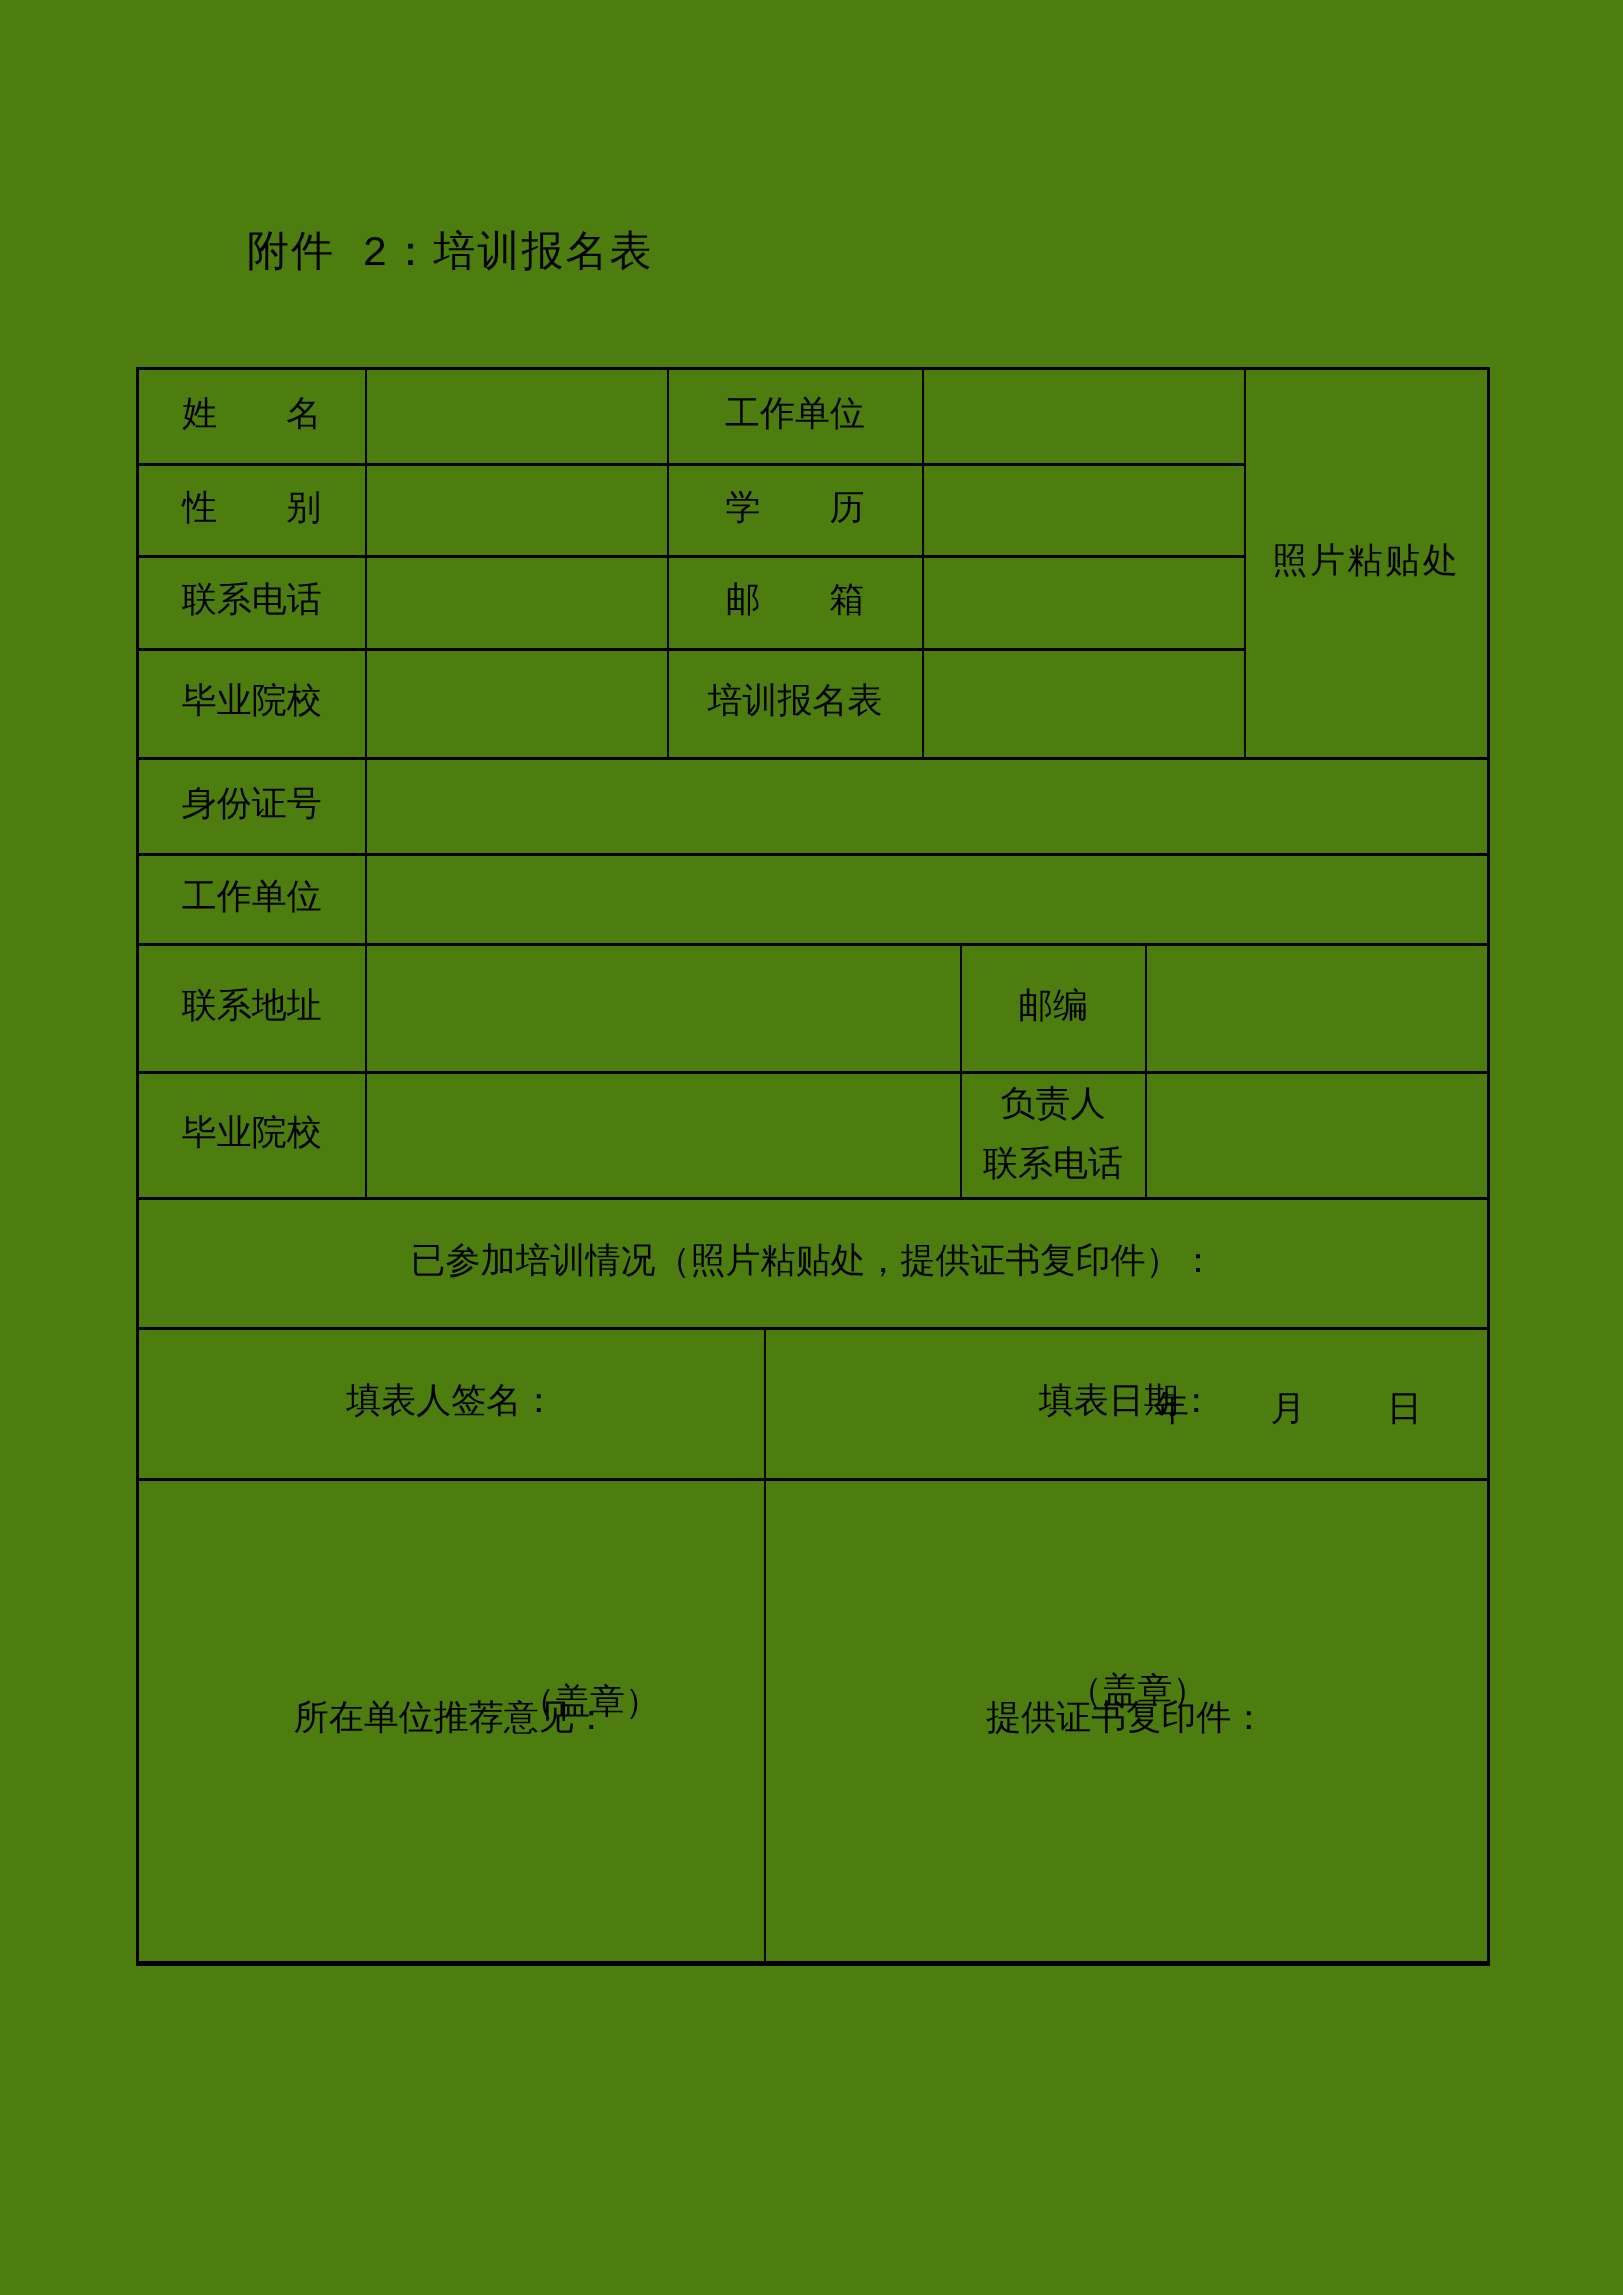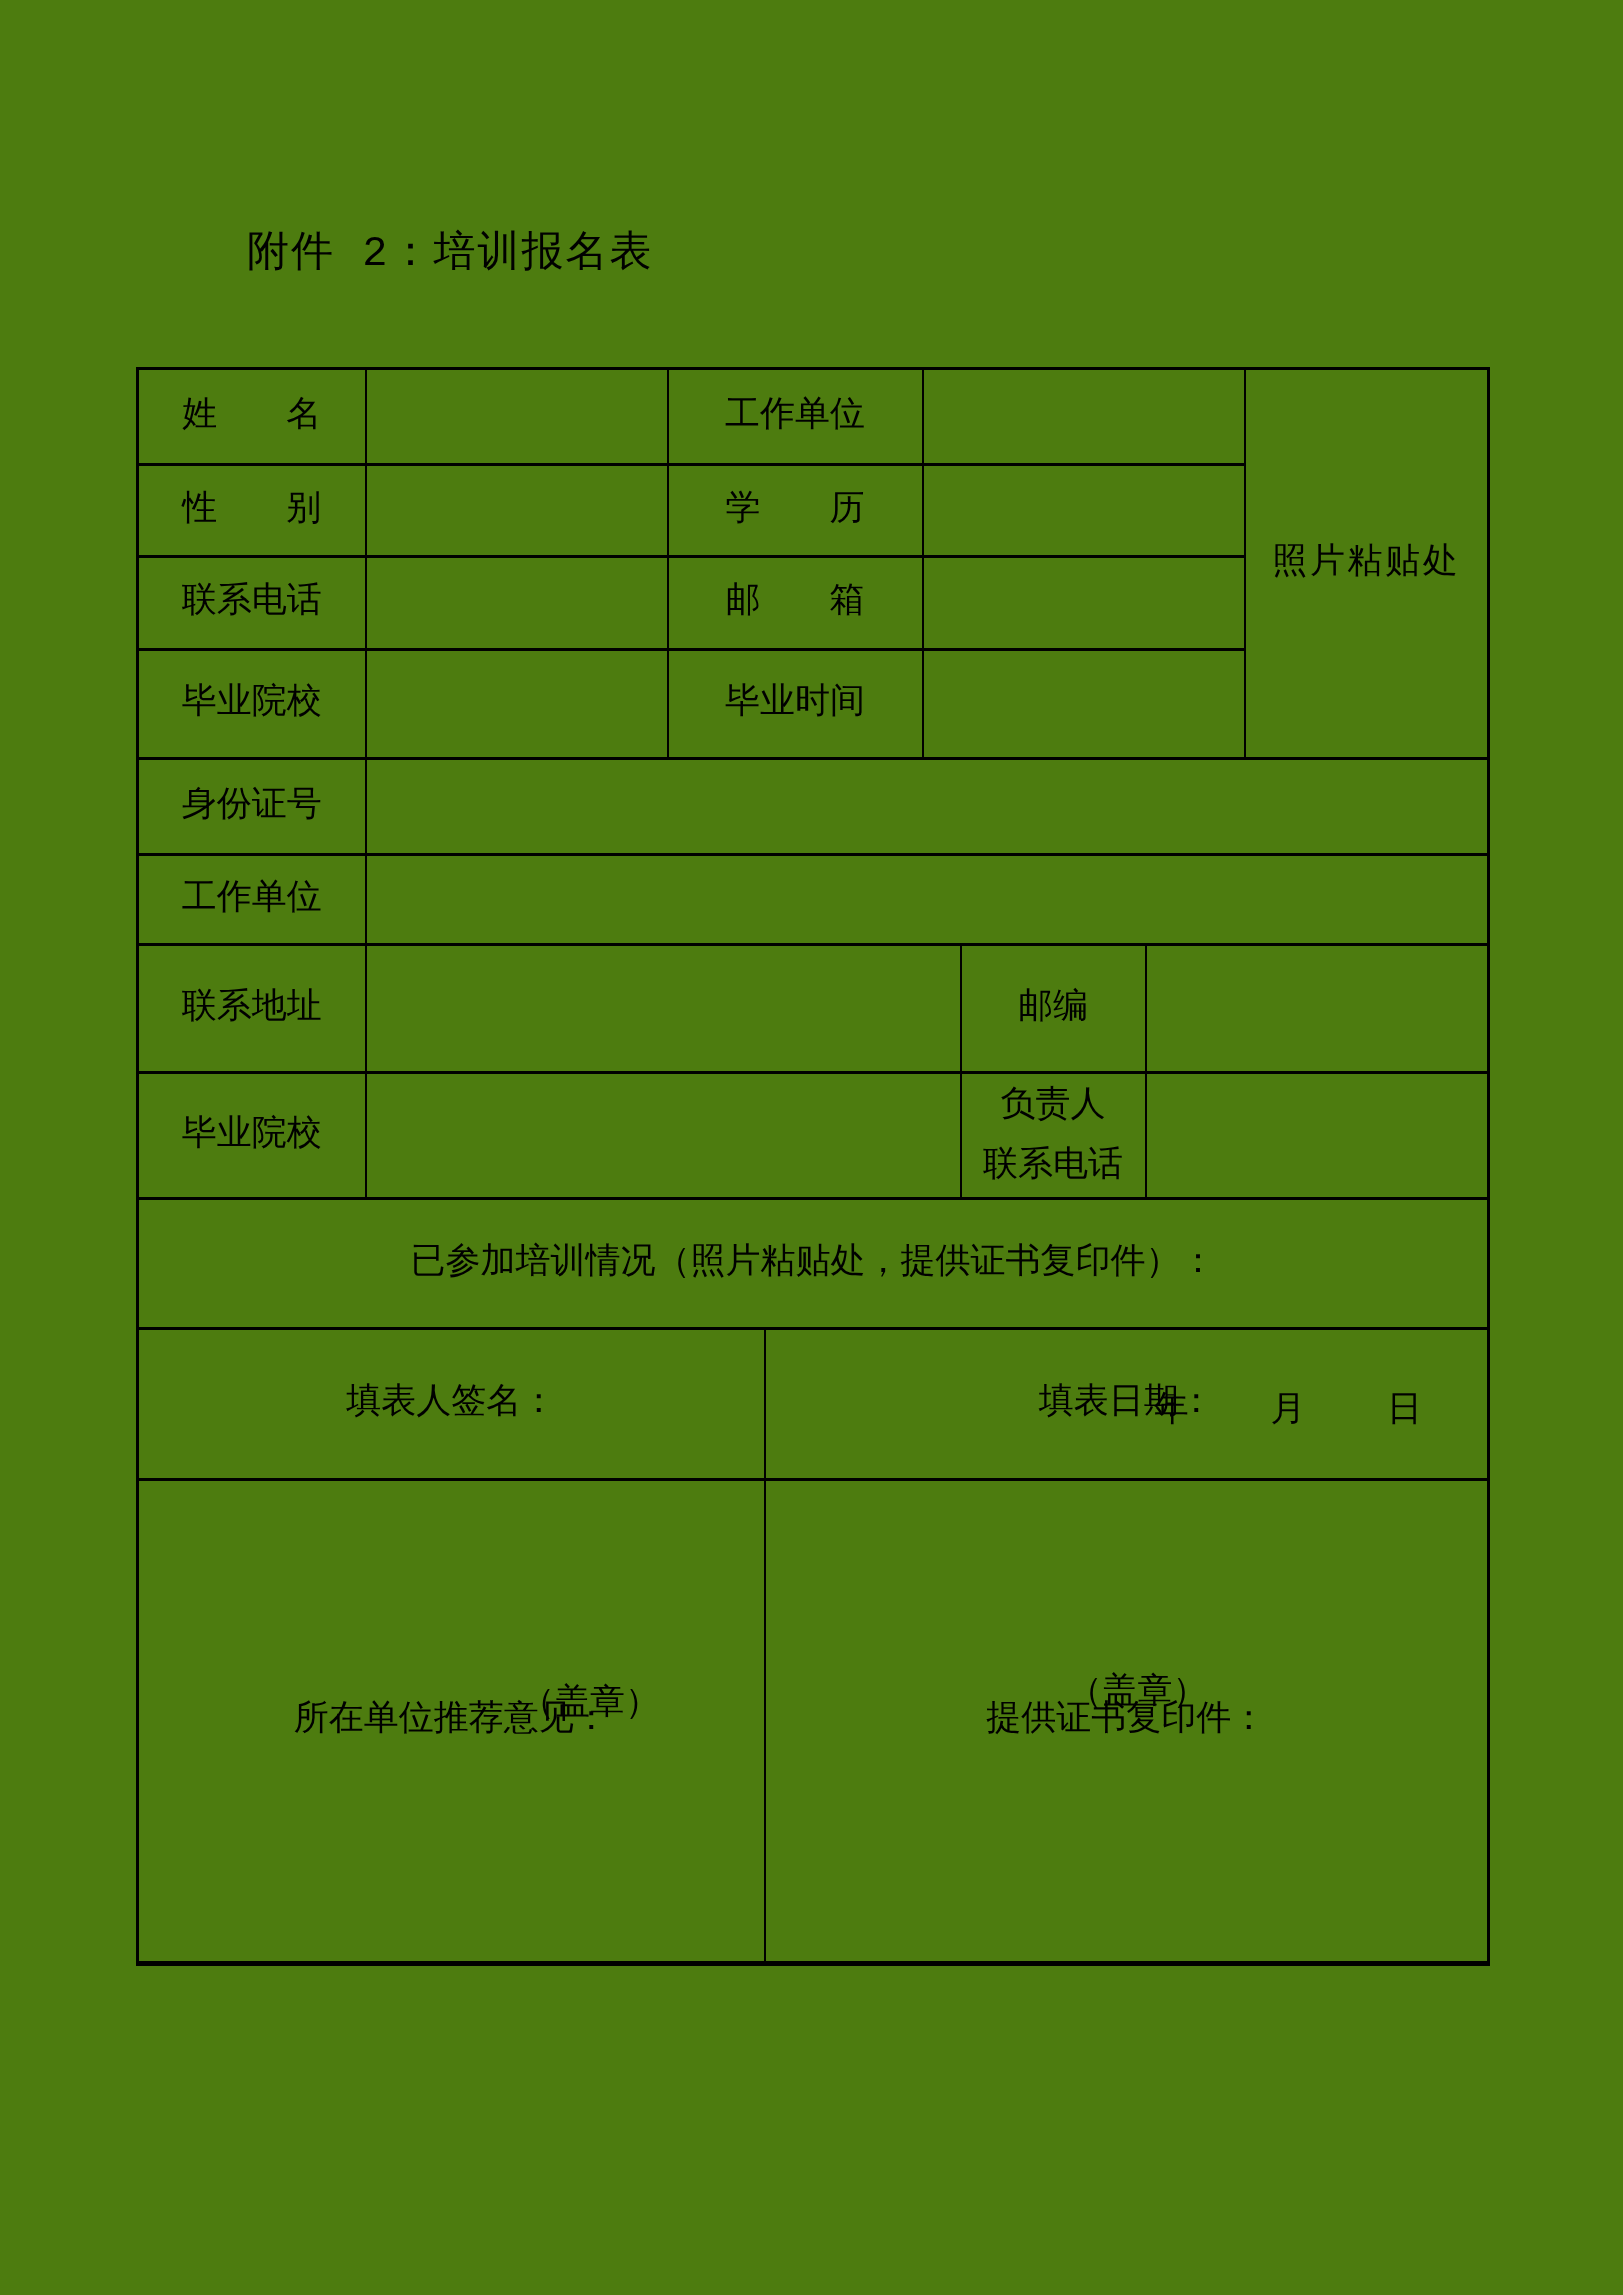--- a/index.html
+++ b/index.html
@@ -145,21 +145,21 @@
       </td>
       <td colspan="3"></td>
     </tr>
 
     <tr class="r4">
       <td>
         <span>毕业院校</span>
       </td>
       <td></td>
       <td colspan="2">
-        <span>毕业时间</span>
+        <span>培训报名表</span>
       </td>
       <td colspan="3"></td>
     </tr>
 
     <tr class="r5">
       <td>
         <span>身份证号</span>
       </td>
       <td colspan="7"></td>
     </tr>

